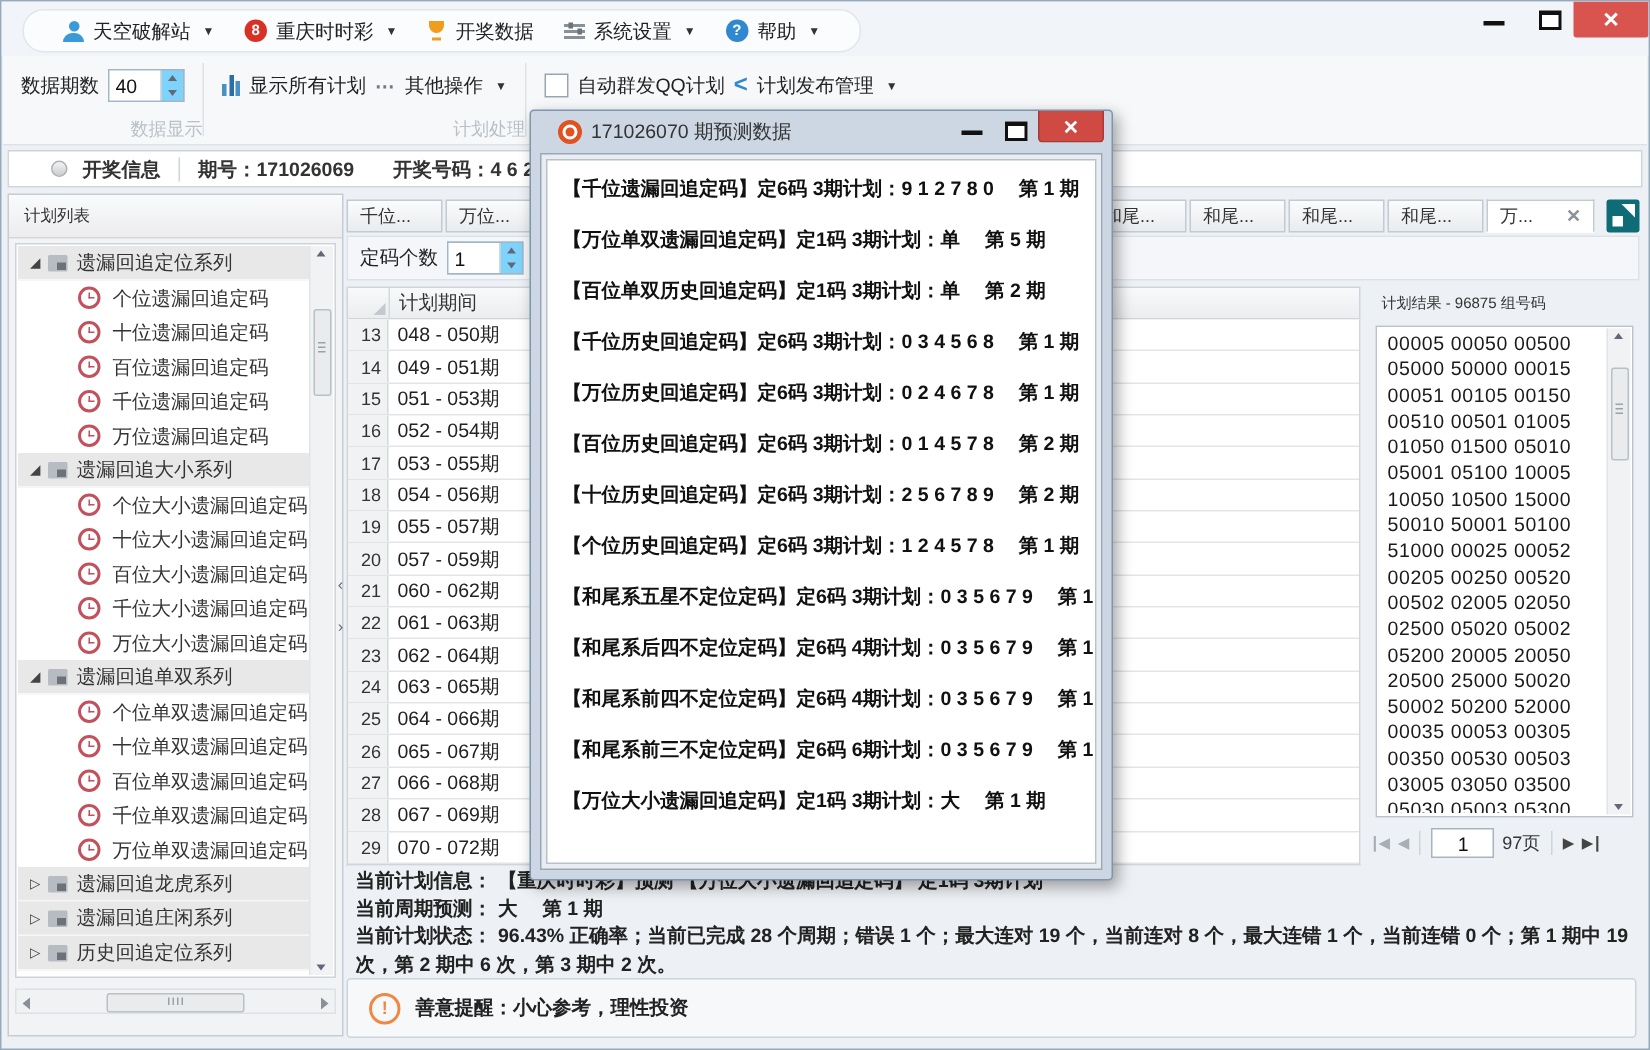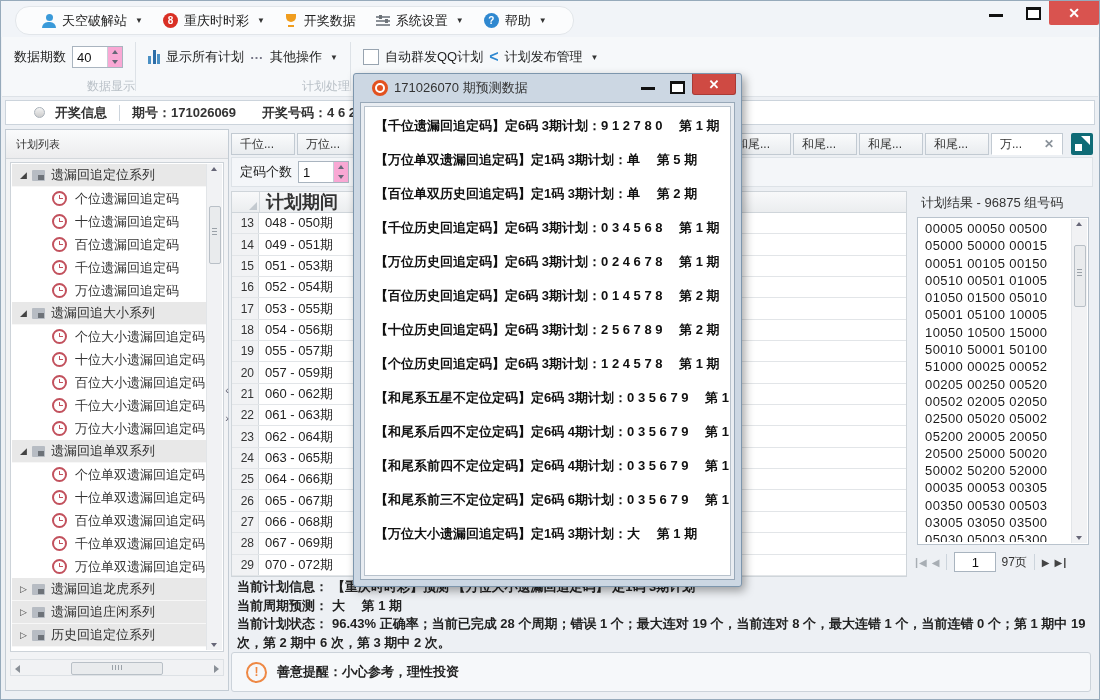--- a/index.html
+++ b/index.html
@@ -29,21 +29,21 @@
   .win-min{position:absolute;top:13px;right:96px;width:14px;height:3px;background:#111;}
   .win-max{position:absolute;top:6px;right:58px;width:11px;height:8px;border:2px solid #111;border-top-width:3px;background:#fff;}
   .win-close{position:absolute;top:0;right:0;width:50px;height:24px;background:#d9534f;color:#fff;display:flex;
              align-items:center;justify-content:center;font-size:14px;font-weight:700;border-radius:0 0 2px 2px;}
   
   .toolbar{position:absolute;left:1px;top:36px;right:1px;height:59px;background:#f6f8fa;border-bottom:1px solid #dde2e7;display:flex;}
   .tb-group{display:flex;flex-direction:column;justify-content:space-between;padding:7px 0 3px;align-items:flex-end;}
   .tb-controls{display:flex;align-items:center;gap:6px;height:26px;padding:0 12px;font-size:13px;color:#222;white-space:nowrap;}
   .group-label{text-align:center;font-size:12px;color:#b9c0c7;height:15px;}
   .tb-sep{width:1px;background:#dde2e7;margin:5px 0;}
-  .spin{display:flex;border:1px solid #a9b4bf;background:#f9a8d4;height:22px;box-sizing:border-box;}
+  .spin{display:flex;border:1px solid #a9b4bf;background:#7dd3fc;height:22px;box-sizing:border-box;}
   .spin input{width:28px;border:none;outline:none;font-size:13px;padding-left:4px;font-family:inherit;color:#111;}
   .spin-btns{display:flex;flex-direction:column;border-left:1px solid #c8d0d8;width:14px;}
   .spin-btn{flex:1;display:flex;align-items:center;justify-content:center;}
   .tri-up{width:0;height:0;border-left:3px solid transparent;border-right:3px solid transparent;border-bottom:4px solid #667;}
   .tri-dn{width:0;height:0;border-left:3px solid transparent;border-right:3px solid transparent;border-top:4px solid #667;}
   .bars-ic{display:inline-flex;gap:1.5px;align-items:flex-end;height:14px;}
   .bars-ic i{width:3px;background:#4a90c4;display:block;}
   .bars-ic .b1{height:8px;}.bars-ic .b2{height:14px;background:#2d6ea8;}.bars-ic .b3{height:10px;}
   .ellipsis{color:#778;font-weight:700;letter-spacing:1px;}
   .cb{width:14px;height:14px;background:#fff;border:1px solid #98a4b0;display:inline-block;}
@@ -92,33 +92,33 @@
   .expand-btn::before{content:"";position:absolute;left:4px;bottom:4px;width:7px;height:7px;background:#fff;}
   .expand-btn::after{content:"";position:absolute;right:3px;top:3px;width:0;height:0;border-top:9px solid #fff;border-left:9px solid transparent;}
   
   .subtoolbar{position:absolute;left:230px;top:156px;right:6px;height:30px;background:#f4f6f9;border:1px solid #dde2e7;
               display:flex;align-items:center;font-size:13px;color:#222;padding-left:8px;gap:6px;box-sizing:border-box;}
   
   .table{position:absolute;left:230px;top:190px;width:676px;height:386px;}
   .thead{height:22px;display:flex;background:linear-gradient(#f8f9fa,#ebedef);border:1px solid #cfd5da;box-sizing:border-box;}
   .th-corner{width:27px;border-right:1px solid #d5dade;position:relative;flex:none;}
   .th-corner::after{content:"";position:absolute;right:2px;bottom:2px;width:0;height:0;border-left:8px solid transparent;border-bottom:8px solid #c3c9cf;}
-  .th-period{width:110px;line-height:20px;padding-left:6px;font-size:18px;color:#333;border-right:1px solid #d5dade;flex:none;font-weight:bold;}
+  .th-period{width:110px;line-height:20px;padding-left:6px;font-size:13px;color:#333;border-right:1px solid #d5dade;flex:none;}
   .th-rest{flex:1;}
   .tbody{position:absolute;top:22px;left:0;right:0;bottom:0;background:#fff;border:1px solid #cfd5da;border-top:none;box-sizing:border-box;overflow:hidden;}
   .trow{height:21.35px;display:flex;border-bottom:1px solid #e2e5e8;box-sizing:border-box;}
   .tnum{width:27px;background:#f1f2f4;border-right:1px solid #d5dade;font-size:12px;color:#333;display:flex;
         align-items:center;justify-content:flex-end;padding-right:4px;box-sizing:border-box;flex:none;}
   .tperiod{width:110px;padding-left:6px;font-size:13px;color:#222;display:flex;align-items:center;border-right:1px solid #e8ebee;box-sizing:border-box;flex:none;}
   .trest{flex:1;}
   .split-arrows{position:absolute;left:221px;top:383px;width:10px;display:flex;flex-direction:column;gap:16px;
                 align-items:center;font-size:11px;color:#667;}
   
   .rpanel{position:absolute;left:912px;top:190px;right:8px;bottom:124px;}
-  .rtitle{font-size:13px;color:#333;height:24px;line-height:24px;padding-left:8px;white-space:nowrap;}
+  .rtitle{font-size:10px;color:#333;height:24px;line-height:24px;padding-left:8px;white-space:nowrap;}
   .rlist{position:absolute;top:26px;left:4px;right:2px;bottom:30px;background:#fff;border:1px solid #b9c3cd;box-sizing:border-box;}
   .rlist-inner{position:absolute;left:7px;top:3px;right:18px;bottom:2px;overflow:hidden;}
   .rline{height:17.3px;font-size:13px;color:#1a1a1a;letter-spacing:0.4px;white-space:nowrap;}
   .rscroll{position:absolute;top:1px;right:1px;bottom:1px;width:15px;background:#f1f2f4;border-left:1px solid #e2e5e8;}
   .rs-thumb{position:absolute;left:2px;top:26px;width:10px;height:60px;background:#e9ebed;border:1px solid #b9c0c7;border-radius:2px;}
   .rs-thumb::after{content:"";position:absolute;left:2px;top:26px;width:5px;height:1px;background:#9aa1a8;box-shadow:0 3px 0 #9aa1a8,0 -3px 0 #9aa1a8;}
   .rpager{position:absolute;left:2px;right:0;bottom:0;height:26px;display:flex;align-items:center;font-size:12px;color:#333;gap:5px;}
   .pg-ic{display:flex;align-items:center;gap:1px;}
   .pg-dis{color:#a8aeb4;}
   .pg-en{color:#444;}

